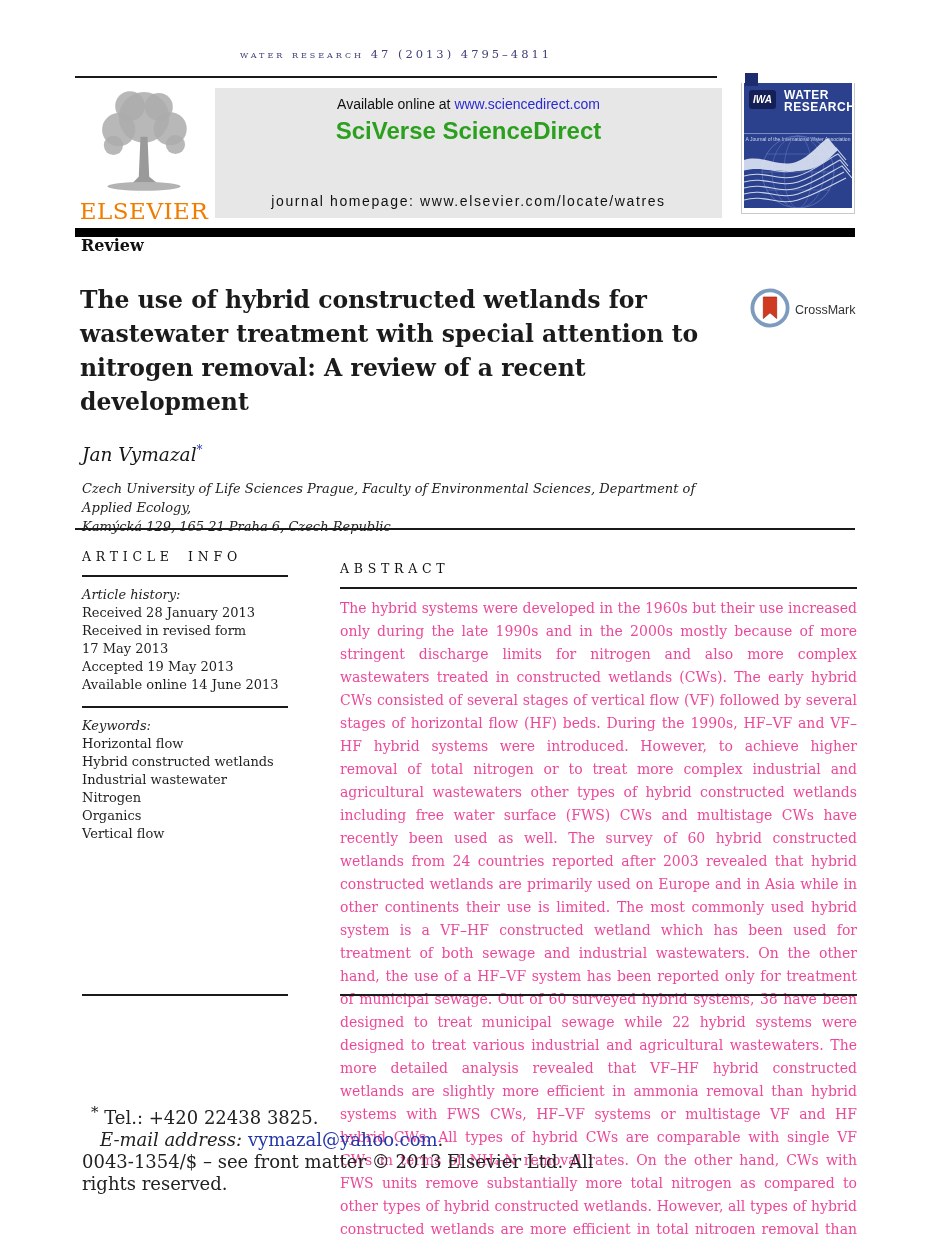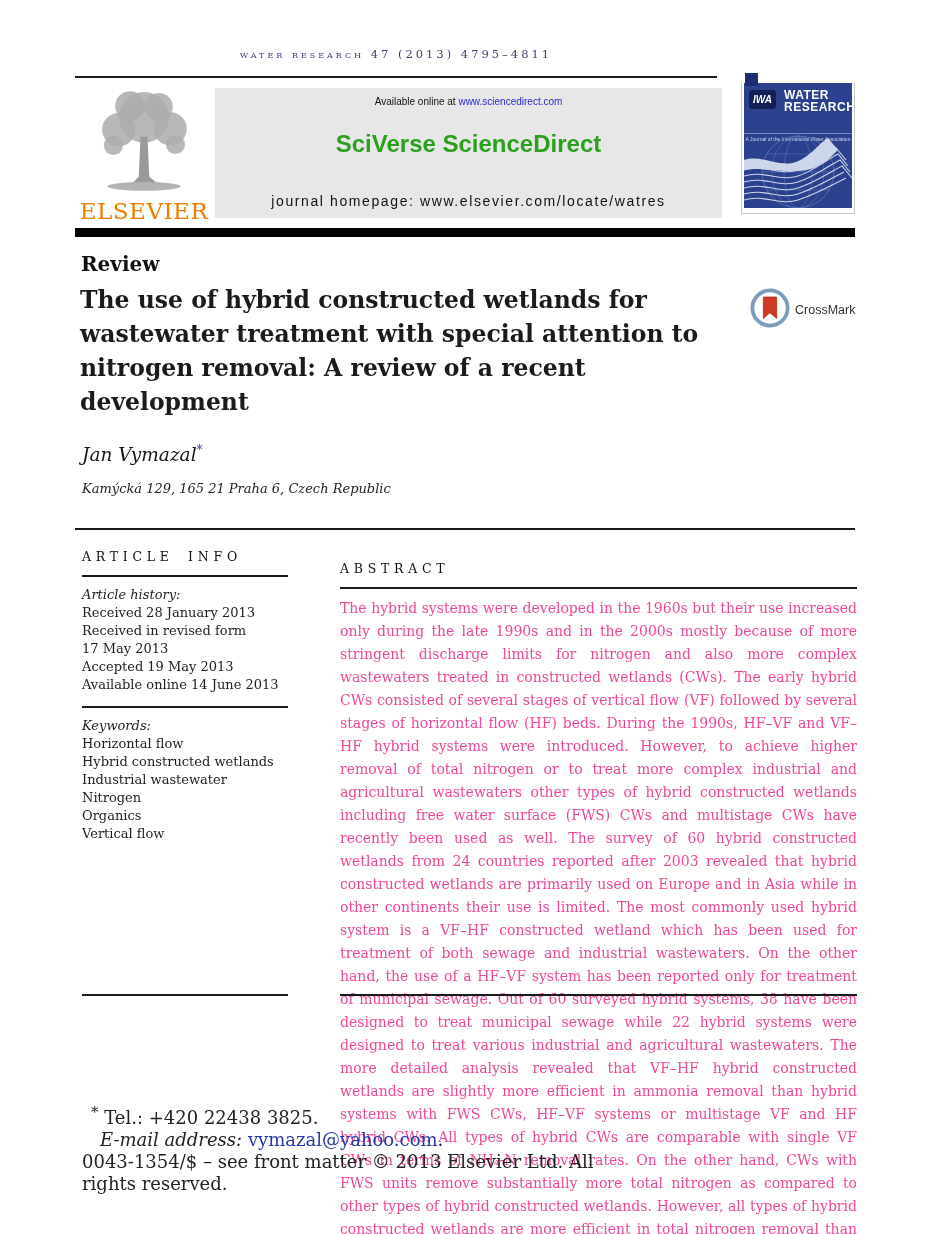--- a/index.html
+++ b/index.html
@@ -17,23 +17,23 @@
   .header-rule { top:76px; left:75px; width:642px; height:2px; }
 
   
   .elsevier-block { position:absolute; left:76px; top:86px; width:136px; height:136px; text-align:center; }
   .elsevier-wordmark { font-size:23px; color:#f07c00; letter-spacing:0.5px; margin-top:-2px; }
 
   .banner {
     position:absolute; left:215px; top:88px; width:507px; height:130px;
     background:#e7e7e7; text-align:center; font-family:"Liberation Sans", sans-serif;
   }
-  .banner .available { padding-top:8px; font-size:10px; color:#111; }
+  .banner .available { padding-top:8px; font-size:14px; color:#111; }
   .banner .available .link { color:#2a2ad0; }
-  .banner .sciverse { margin-top:23px; font-size:24px; font-weight:bold; color:#2ba01e; }
+  .banner .sciverse { margin-top:5px; font-size:24px; font-weight:bold; color:#2ba01e; }
   .banner .homepage {
     position:absolute; bottom:9px; left:0; width:100%;
     font-size:14px; letter-spacing:1.6px; color:#111;
   }
   .banner .homepage .link { color:#111; text-decoration:none; }
 
   .cover {
     position:absolute; left:741px; top:72px; width:114px; height:142px;
     background:#ffffff; box-shadow:0 0 0 1px #c9c9c9 inset;
   }
@@ -52,21 +52,21 @@
   }
   .cover-subtitle {
     margin-top:4px; color:#cdd6ee; font-family:"Liberation Sans", sans-serif;
     font-size:5px; text-align:center; border-top:1px solid #7b8cc4; padding-top:2px;
   }
   .cover-waves { position:absolute; left:0; right:0; bottom:0; height:78px; }
 
   .black-bar { position:absolute; left:75px; top:228px; width:780px; height:9px; background:#000000; }
 
   
-  .review-label { position:absolute; left:81px; top:252px; font-size:20px; font-weight:bold; color:#111; }
+  .review-label { position:absolute; left:81px; top:236px; font-size:16px; font-weight:bold; color:#111; }
   .article-title {
     position:absolute; left:80px; top:283px; width:645px;
     font-size:23.5px; line-height:34px; font-weight:bold; color:#1b1b1b;
   }
   .crossmark-badge { position:absolute; left:750px; top:288px; width:112px; display:flex; align-items:center; cursor:pointer; }
   .crossmark-label { font-family:"Liberation Sans", sans-serif; font-size:12.5px; color:#333; margin-left:5px; }
 
   .author-line { position:absolute; left:82px; top:443px; font-size:18.5px; font-style:italic; color:#161616; }
   .author-line sup { color:#2637ab; font-size:12px; font-style:normal; }
   .affiliation { position:absolute; left:82px; top:479px; width:660px; font-size:13px; font-style:italic; line-height:19px; color:#222; }
@@ -177,20 +177,21 @@
       <svg width="40" height="40" viewBox="0 0 42 42">
         <circle cx="21" cy="21" r="18.5" fill="#ffffff" stroke="#7d9bbd" stroke-width="4"></circle>
         <path d="M14 9.5 H28 V32 L21 26 L14 32 Z" fill="#d03a20" stroke="#a82c16" stroke-width="0.8"></path>
       </svg>
     </span>
     <span class="crossmark-label">CrossMark</span>
   </div>
 
   <div class="author-line"><span>Jan Vymazal</span><sup>*</sup></div>
   <div class="affiliation">
+    <div>Czech University of Life Sciences Prague, Faculty of Environmental Sciences, Department of Applied Ecology,</div>
     <div>Kamýcká 129, 165 21 Praha 6, Czech Republic</div>
   </div>
 
   <div class="rule mid-rule"></div>
 
   <div class="info-col">
     <div class="col-heading">ARTICLE INFO</div>
     <div class="info-head-rule"></div>
     <div class="info-list">
       <div class="italic-label">Article history:</div>

